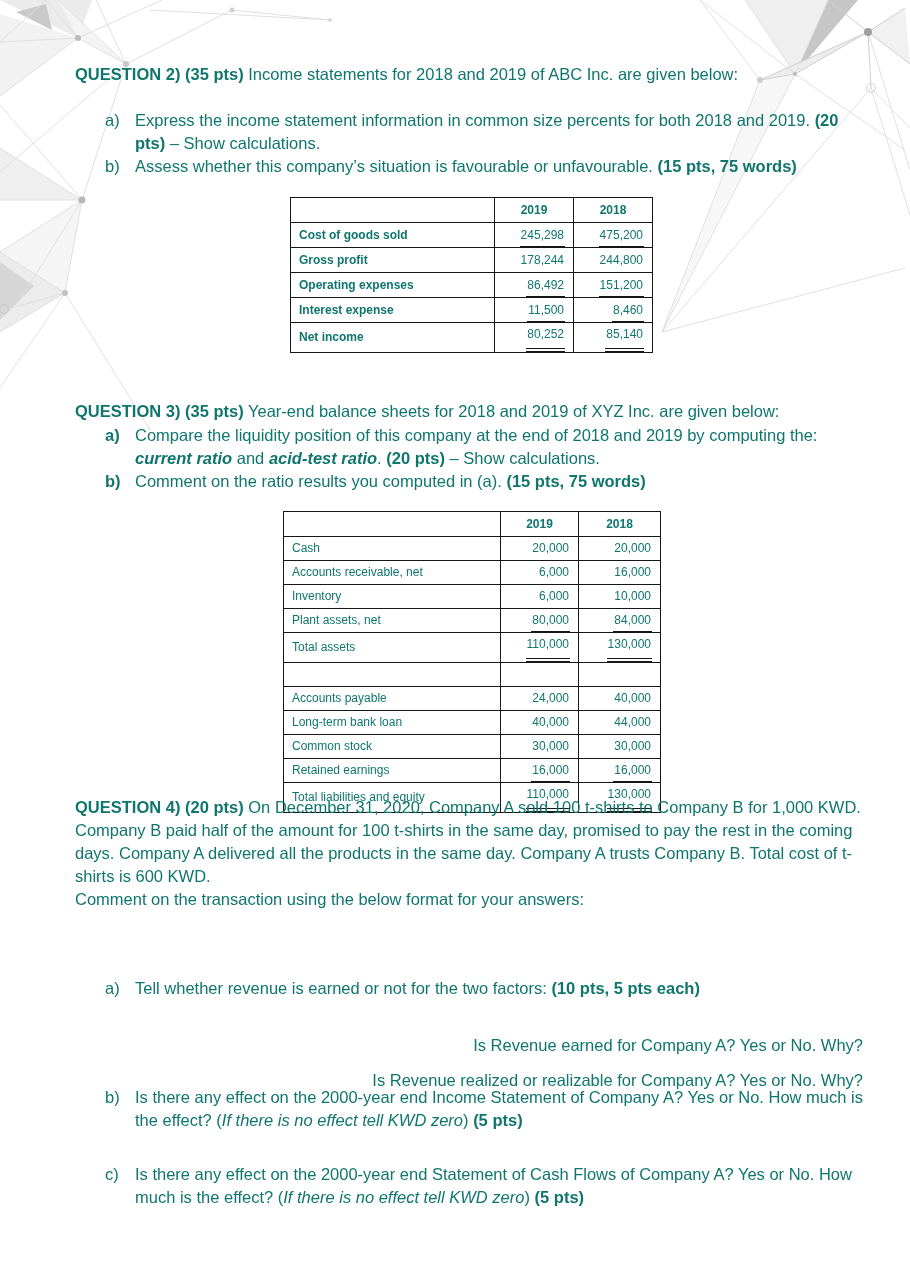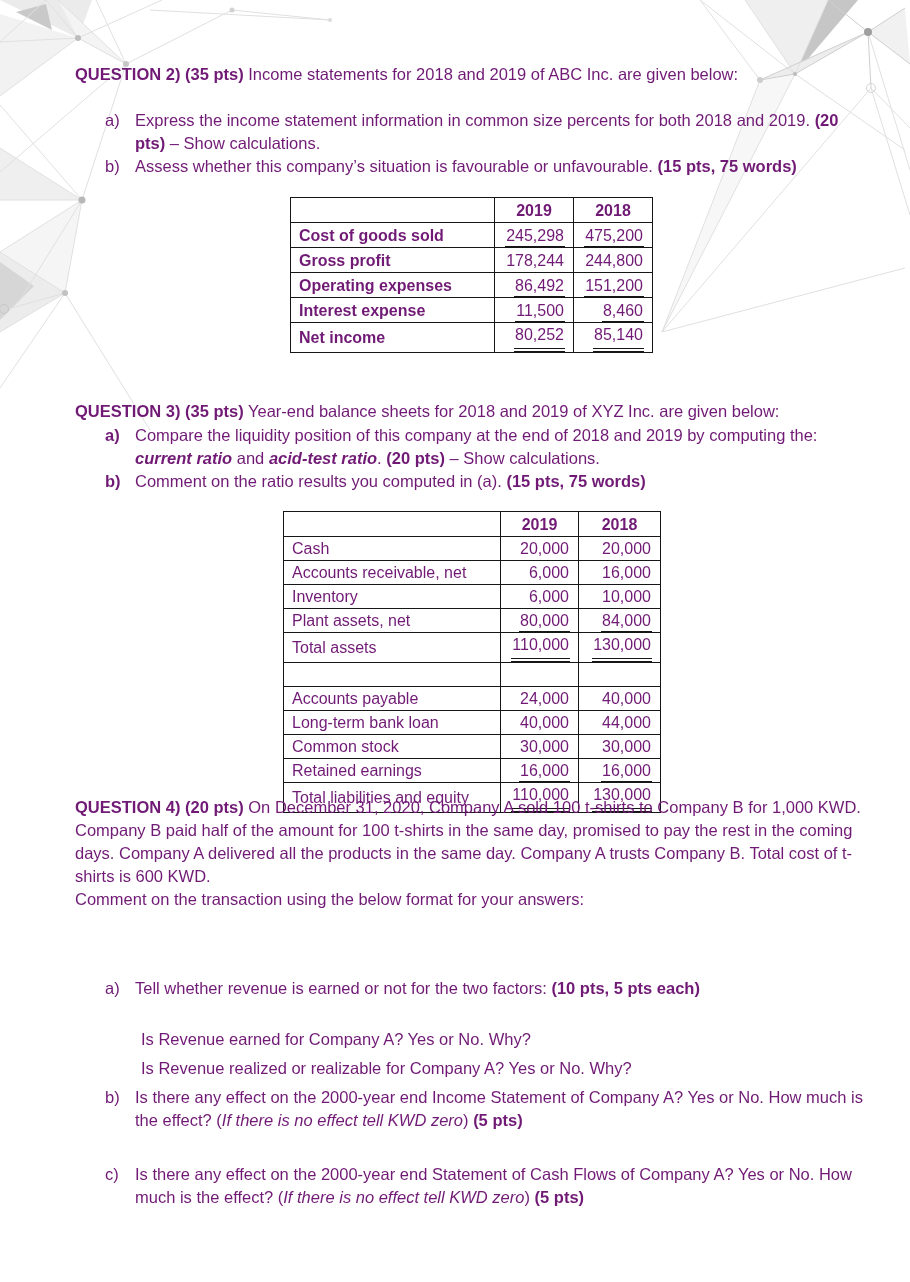--- a/index.html
+++ b/index.html
@@ -1,31 +1,31 @@
 <!DOCTYPE html>
 <html><head>
 <meta charset="utf-8">
 <style>
   * { margin:0; padding:0; box-sizing:border-box; }
   html,body { background:#ffffff; }
   body { font-family:"Liberation Sans", sans-serif; }
   .page {
     position:relative; width:910px; height:1282px; background:#ffffff;
-    overflow:hidden; color:#701a75; font-size:16.5px; line-height:23px;
+    overflow:hidden; color:#0f766e; font-size:16.5px; line-height:23px;
   }
   .bg { position:absolute; left:0; top:0; pointer-events:none; }
   .abs { position:absolute; }
   .b { font-weight:700; }
   .i { font-style:italic; }
   .li { display:flex; }
   .li .marker { flex:0 0 30px; }
   .bold-markers .marker { font-weight:700; }
-  .subline { margin:6px; }
-
-  table { border-collapse:collapse; font-size:16px; table-layout:fixed; }
+  .subline { margin:12px;text-align:right; }
+
+  table { border-collapse:collapse; font-size:12px; table-layout:fixed; }
   td,th { border:1.6px solid #161616; height:25px; padding:0 8px; vertical-align:middle; overflow:hidden; }
   th { font-weight:700; text-align:center; }
   td.lab { text-align:left; white-space:nowrap; }
   td.num { text-align:right; white-space:nowrap; }
   .itable td.lab { font-weight:700; }
   .itable col.c1 { width:204px; } .itable col.c2 { width:79px; } .itable col.c3 { width:79px; }
   .btable col.c1 { width:217px; } .btable col.c2 { width:78px; } .btable col.c3 { width:82px; }
   .btable td { height:24px; }
   .uv { display:inline-block; line-height:19px; padding:0 1px 1px 1px; }
   .u-single { border-bottom:1.6px solid #161616; }

